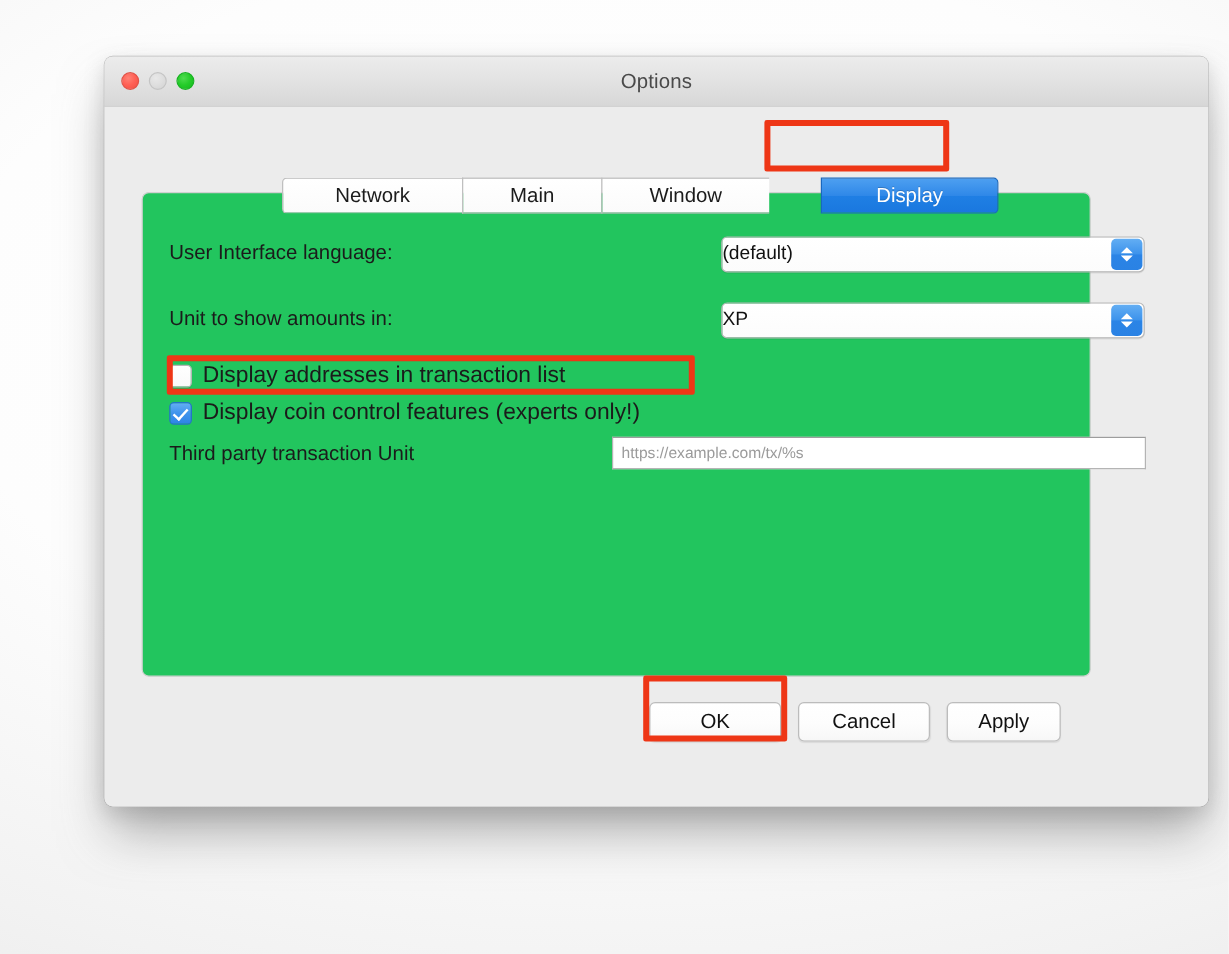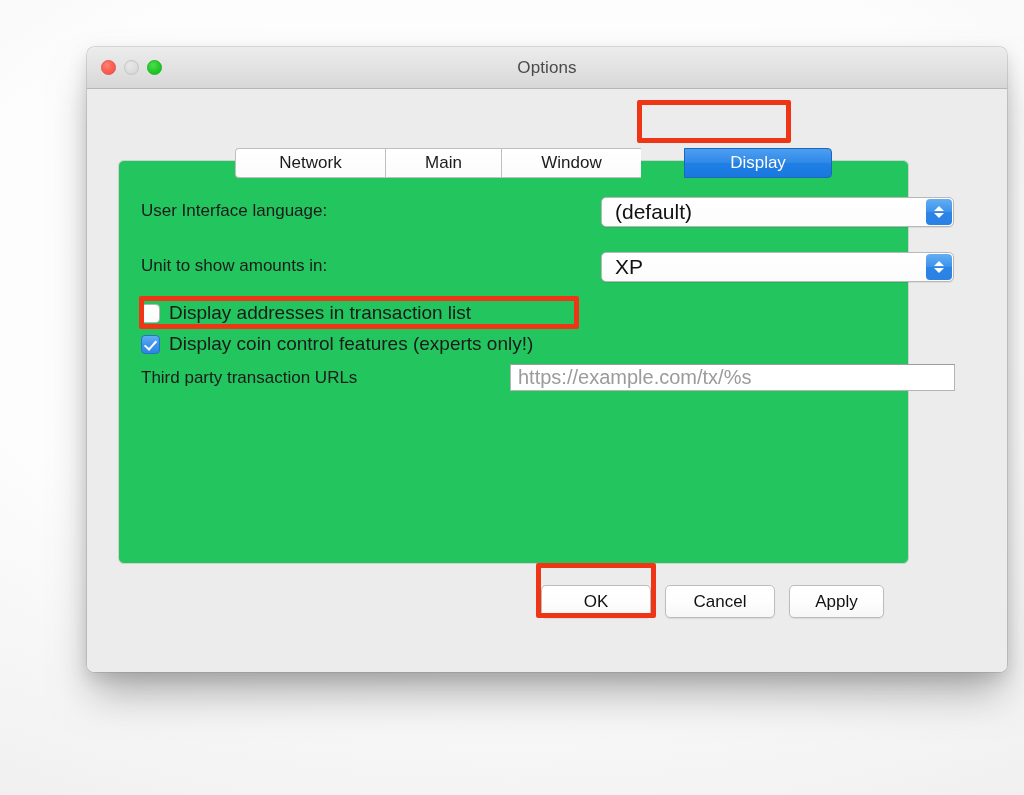--- a/index.html
+++ b/index.html
@@ -156,23 +156,22 @@
     height: 30px;
     box-sizing: border-box;
     background: linear-gradient(to bottom, #ffffff 0%, #fcfcfc 100%);
     border: 1px solid #b8b8b8;
     border-radius: 5px;
     display: flex;
     align-items: center;
     box-shadow: 0 1px 0.5px rgba(0,0,0,0.07);
   }
   .popup .value {
-    font-size: 21px;
+    font-size: 16px;
     color: #111111;
-    padding-left: 13px;
     white-space: nowrap;
     overflow: hidden;
   }
   .popup .stepper {
     position: absolute;
     right: 1px;
     top: 1px;
     bottom: 1px;
     width: 26px;
     border-radius: 4px;
@@ -237,21 +236,21 @@
     width: 445px;
     height: 27px;
     box-sizing: border-box;
     background: #ffffff;
     border: 1px solid #b4b4b4;
     border-top-color: #9d9d9d;
     display: flex;
     align-items: center;
   }
   .textfield .ph {
-    font-size: 20px;
+    font-size: 13px;
     color: #9b9b9b;
     padding-left: 7px;
     white-space: nowrap;
   }
 
   
   #buttons {
     position: absolute;
     left: 454px;
     top: 496px;
@@ -335,21 +334,21 @@
           <span class="cbox off"></span>
           <span class="check-label">Display addresses in transaction list</span>
         </div>
 
         <div class="checkrow" style="left:22px; top:172px;">
           <span class="cbox on"></span>
           <span class="check-label">Display coin control features (experts only!)</span>
         </div>
 
         <div class="row" style="left:22px; top:207px;">
-          <span class="field-label">Third party transaction URLs</span>
+          <span class="field-label">Third party transaction Unit</span>
         </div>
         <div class="textfield" style="position:absolute; left:391px; top:203px;">
           <span class="ph">https://example.com/tx/%s</span>
         </div>
 
       </div>
 
       <div id="tabbar">
         <div class="tab" style="width:150px;">
           <span>Network</span>

